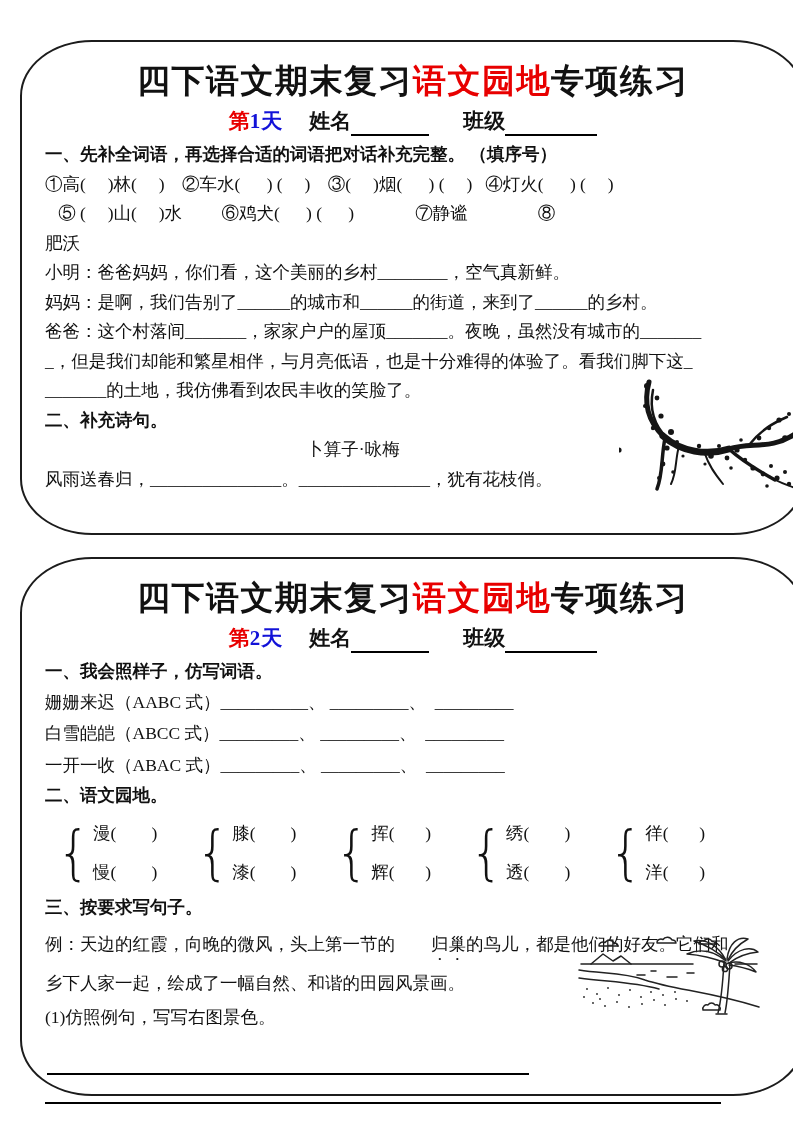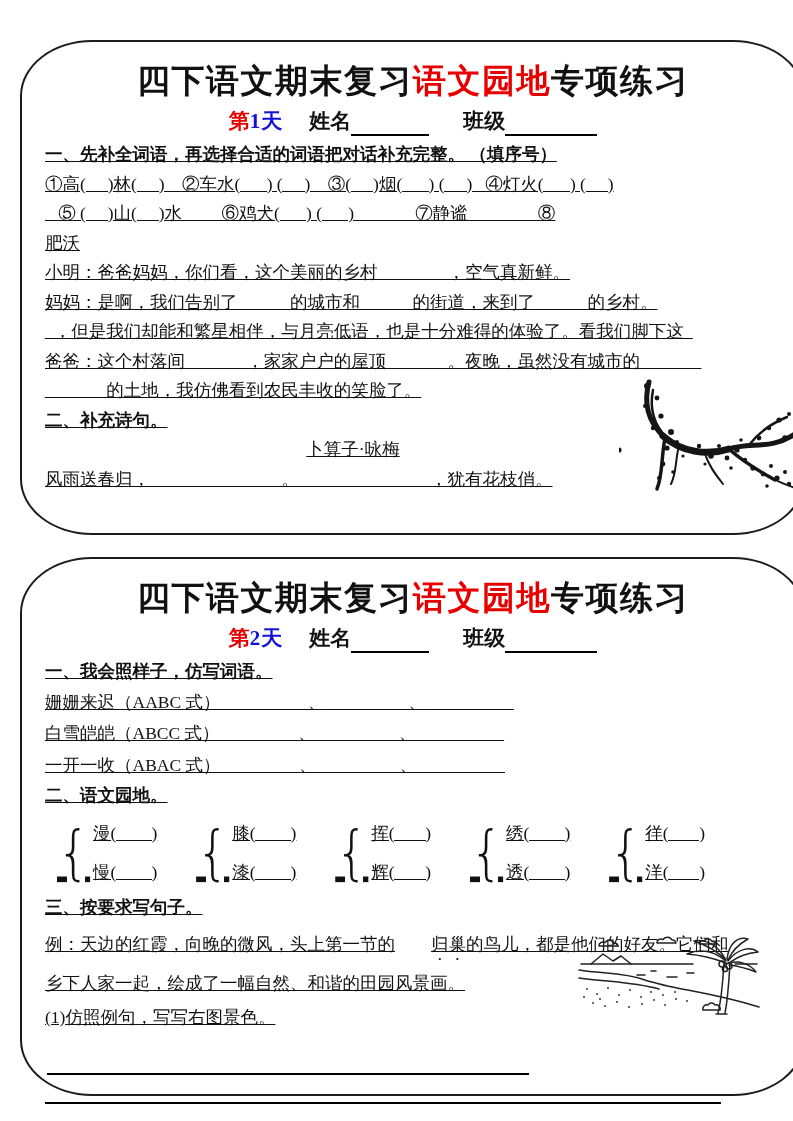--- a/index.html
+++ b/index.html
@@ -22,21 +22,21 @@
 
   .subtitle { display:flex; justify-content:center; align-items:flex-end;
               font-size:21px; font-weight:bold; line-height:30px; margin-top:2px;font-family:Liberation Serif, serif; }
   .day-red  { color:#e80000; }
   .day-blue { color:#1212d8; letter-spacing:1px; }
   .gap1 { display:inline-block; width:26px; }
   .gap2 { display:inline-block; width:34px; }
   .ublank { display:inline-block; border-bottom:2px solid #000; height:24px; }
   .w78 { width:78px; } .w90 { width:92px; }
 
-  .body { margin-top:4px; font-size:17.5px; line-height:29.5px;text-decoration:underline; }
+  .body { margin-top:4px; font-size:17.5px; line-height:29.5px; }
   .bold { font-weight:bold; }
   .pre { white-space:pre; overflow:hidden; }
   .prewrap { white-space:pre-wrap; }
   .poem-title { text-align:center; margin-right:120px; }
 
   .brace-row { display:flex; justify-content:space-between; width:648px;
                margin:2px 0 0 12px; }
   .pair-group { display:flex; align-items:center; }
   .brace { font-family:"DejaVu Sans",sans-serif; font-size:52px; font-weight:300;
            line-height:80px; transform:scaleY(1.12); margin-right:3px; }
@@ -74,22 +74,22 @@
         <span class="ublank w90"></span>
     </div>
 
     <div class="body">
       <div class="bold">一、先补全词语，再选择合适的词语把对话补充完整。 （填序号）</div>
       <div class="pre">①高(     )林(     )    ②车水(      ) (     )    ③(     )烟(      ) (     )   ④灯火(      ) (     )</div>
       <div class="pre">   ⑤ (     )山(     )水         ⑥鸡犬(      ) (      )              ⑦静谧                ⑧</div>
       <div class="pre">肥沃</div>
       <div class="prewrap">小明：爸爸妈妈，你们看，这个美丽的乡村________，空气真新鲜。</div>
       <div class="prewrap">妈妈：是啊，我们告别了______的城市和______的街道，来到了______的乡村。</div>
+      <div class="prewrap">爸爸：这个村落间_______，家家户户的屋顶_______。夜晚，虽然没有城市的_______</div>
       <div class="prewrap">_，但是我们却能和繁星相伴，与月亮低语，也是十分难得的体验了。看我们脚下这_</div>
-      <div class="prewrap">爸爸：这个村落间_______，家家户户的屋顶_______。夜晚，虽然没有城市的_______</div>
       <div class="prewrap">_______的土地，我仿佛看到农民丰收的笑脸了。</div>
       <div class="bold">二、补充诗句。</div>
       <div class="poem-title">卜算子·咏梅</div>
       <div class="prewrap">风雨送春归，_______________。_______________，犹有花枝俏。</div>
     </div>
 
     <svg id="plum-art" class="artwork" viewBox="0 0 186 118">
       <g stroke="#151515" fill="none" stroke-linecap="round">
         <path d="M30,6 C24,28 30,46 44,60" stroke-width="5"></path>
         <path d="M34,14 C30,34 36,50 48,62" stroke-width="2.5"></path>

